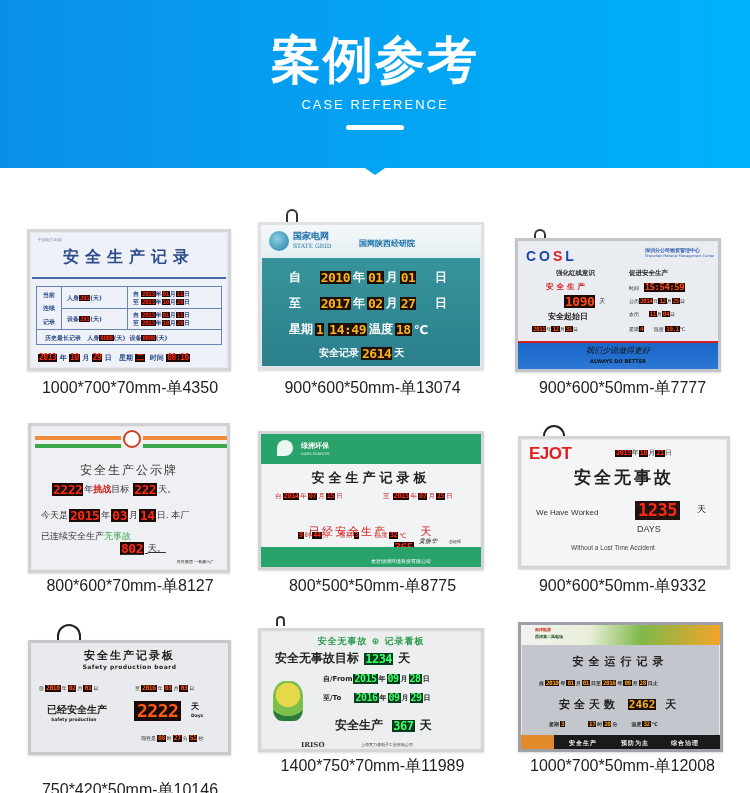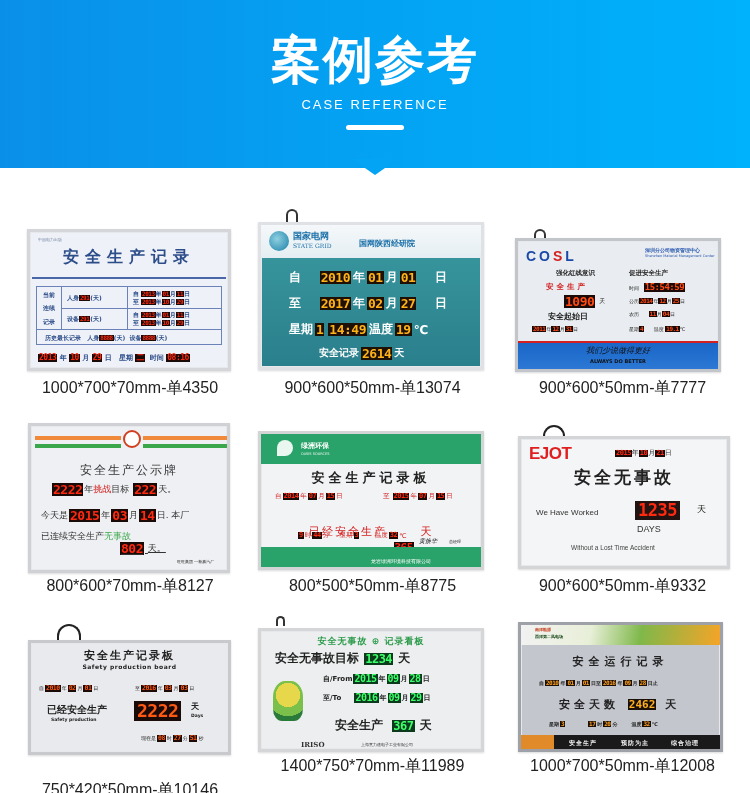--- a/index.html
+++ b/index.html
@@ -209,21 +209,21 @@
     <span>自</span>&nbsp;&nbsp;&nbsp;&nbsp;<span class="led amber">2010</span>年<span class="led amber">01</span>月<span class="led amber">01</span>&nbsp;&nbsp;&nbsp;&nbsp;日
   </div>
   <div class="row" style="left:28px;top:70px;">
     <span>至</span>&nbsp;&nbsp;&nbsp;&nbsp;<span class="led amber">2017</span>年<span class="led amber">02</span>月<span class="led amber">27</span>&nbsp;&nbsp;&nbsp;&nbsp;日
   </div>
   <div class="row" style="left:28px;top:96px;">
     <span>星期</span>
       <span class="led amber">1</span>
       <span class="led amber">14:49</span>
       <span>温度</span>
-      <span class="led amber">19</span>
+      <span class="led amber">18</span>
       <span>℃</span>
   </div>
   <div class="row" style="left:58px;top:121px;font-size:10px;">
     <span>安全记录</span>
       <span class="led amber">2614</span>
       <span>天</span>
   </div>
 </div>
 <div class="caption" style="left:255px;width:235px;top:378px;">900*600*50mm-单13074</div>
 
@@ -249,21 +249,21 @@
 <div class="caption" style="left:505px;width:235px;top:378px;">900*600*50mm-单7777</div>
 
 <div class="panel" id="p4">
   <div class="stripe" style="left:4px;width:86px;top:10px;background:#f08a3a;"></div>
   <div class="stripe" style="left:4px;width:86px;top:18px;background:#3aa84a;"></div>
   <div class="stripe" style="left:112px;width:86px;top:10px;background:#f08a3a;"></div>
   <div class="stripe" style="left:112px;width:86px;top:18px;background:#3aa84a;"></div>
   <div class="mascot"></div>
   <span class="t title">安全生产公示牌</span>
   <div class="row" style="left:20px;top:57px;">
-    <span class="led">2222</span><span>年</span><span style="color:#d42020;">挑战</span><span>目标</span>&nbsp;<span class="led">222</span><span>天。</span>
+    <span class="led">2222</span><span>年</span><span style="color:#d42020;font-weight:bold;">挑战</span><span>目标</span>&nbsp;<span class="led">222</span><span>天。</span>
   </div>
   <div class="row" style="left:10px;top:83px;">
     <span>今天是</span><span class="led">2015</span>年<span class="led">03</span>月<span class="led">14</span><span>日. 本厂</span>
   </div>
   <div class="row" style="left:10px;top:104px;">
     <span>已连续安全生产</span>
       <span style="color:#3aa84a;">无事故</span>
   </div>
   <div class="row" style="left:88px;top:116px;text-decoration:underline;">
     <span class="led">802</span>&nbsp;<span>天。</span>

